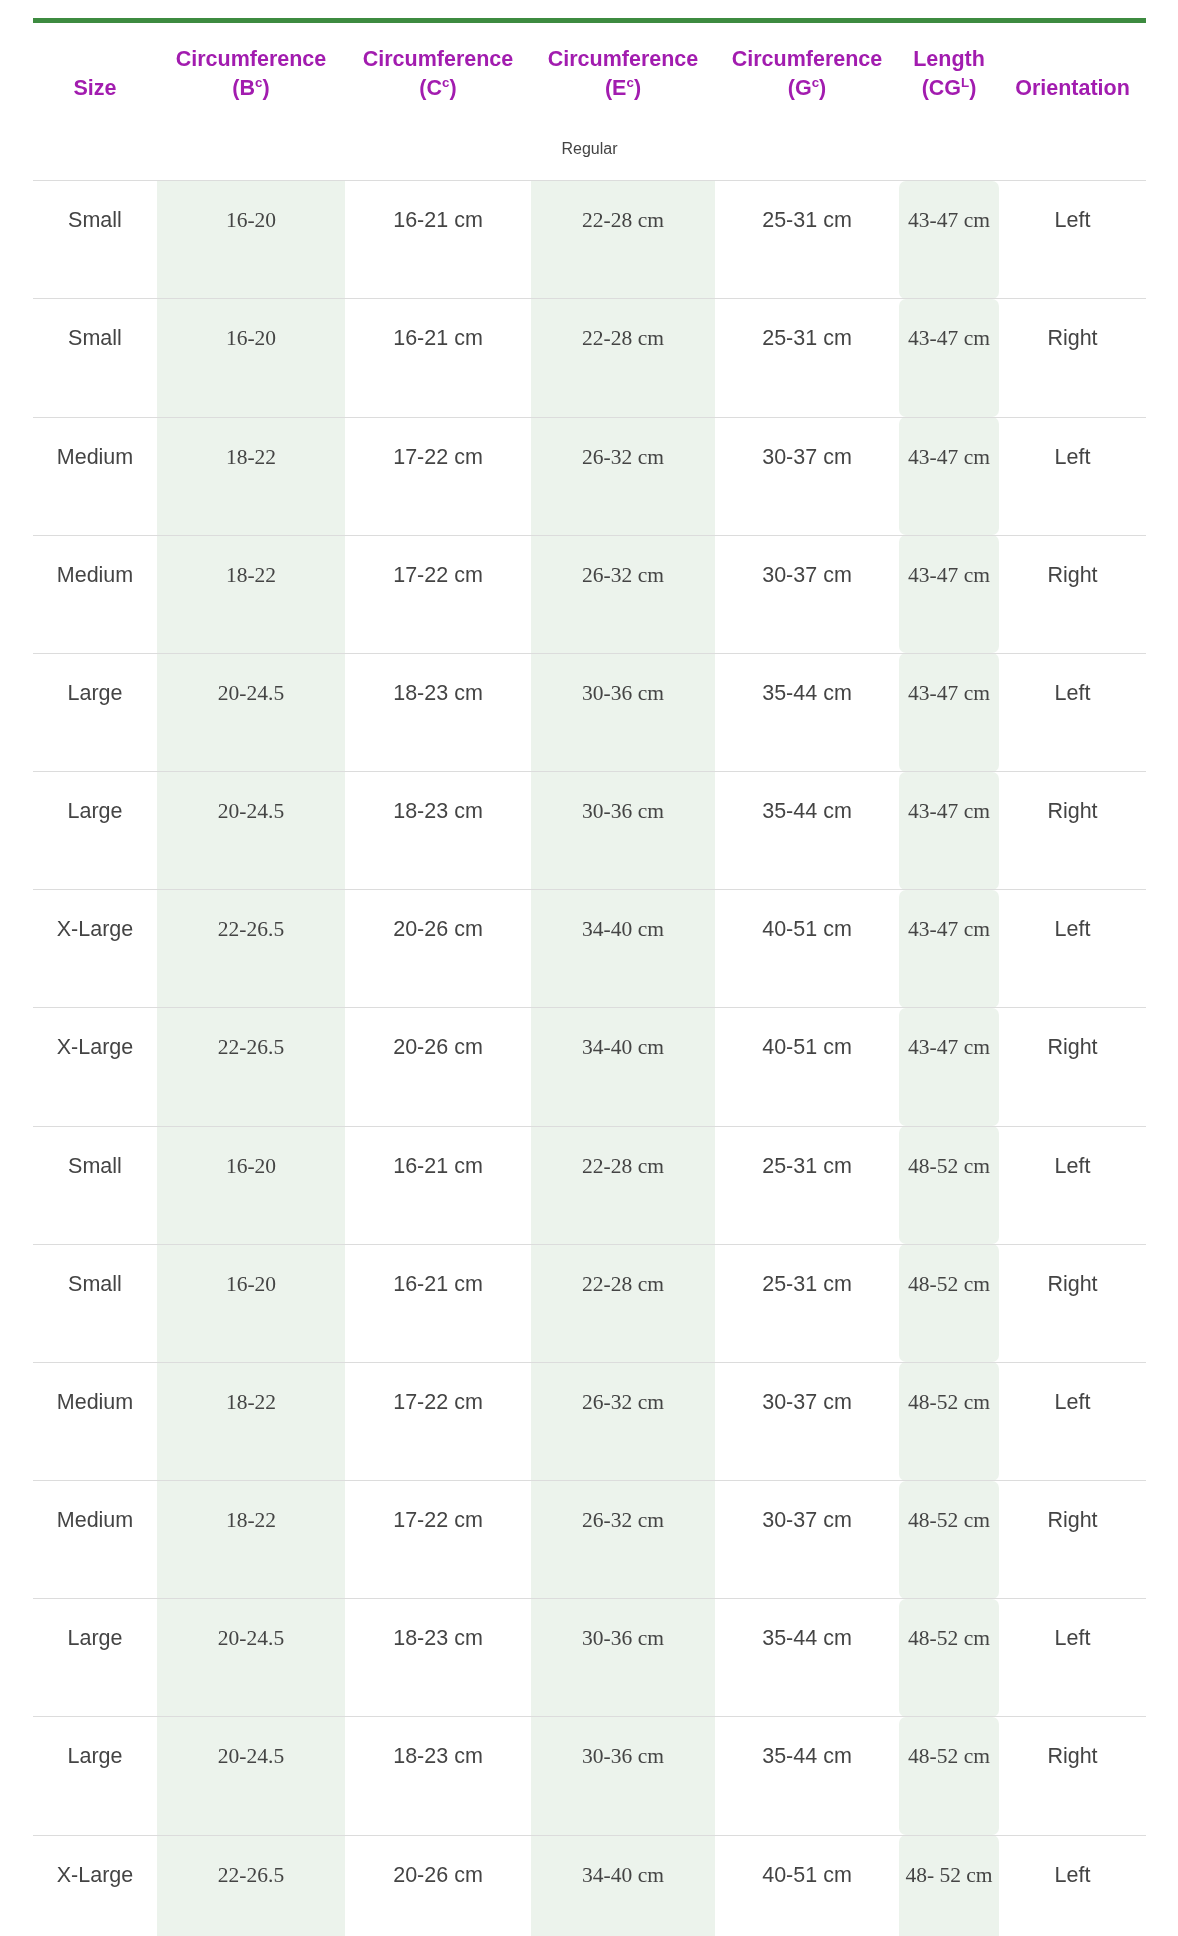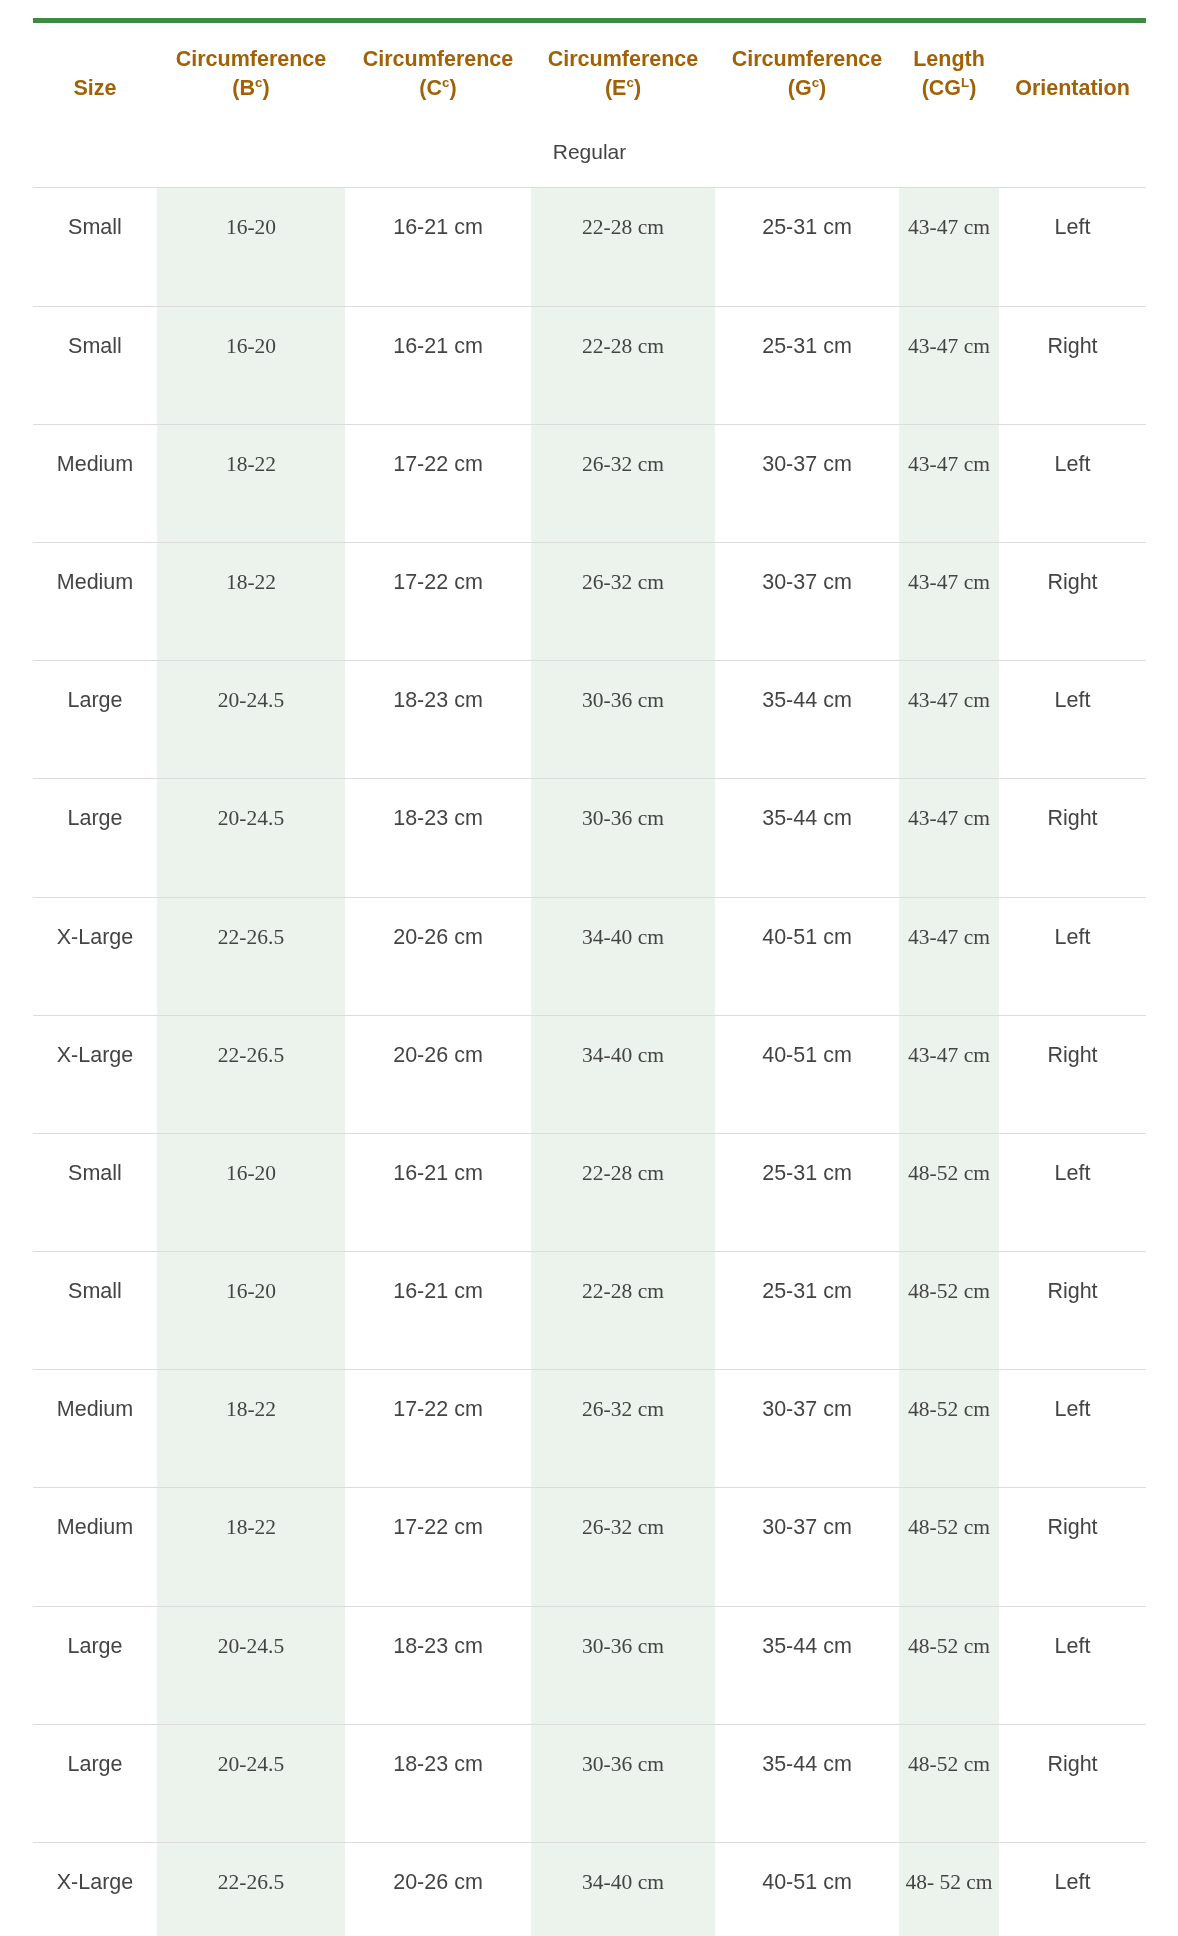--- a/index.html
+++ b/index.html
@@ -44,21 +44,21 @@
 
   col.c-size        { width: 124px; }
   col.c-b           { width: 188px; }
   col.c-c           { width: 186px; }
   col.c-e           { width: 184px; }
   col.c-g           { width: 184px; }
   col.c-len         { width: 100px; }
   col.c-orient      { width: 147px; }
 
   thead th {
-    color: #a16207;
+    color: #a21caf;
     font-size: 21.5px;
     font-weight: bold;
     text-align: center;
     vertical-align: bottom;
     padding: 22px 4px 14px 4px;
     line-height: 1.35;
     border: none;
     background: transparent;
   }
   thead th sup {
@@ -81,28 +81,28 @@
 
   
   tbody td.shade { background: #ecf3ec; font-family: Liberation Serif, serif; }
 
   tr.group-row td {
     border-top: 1px solid #dcdcdc;
     padding: 20px 4px 20px 4px;
     text-align: center;
     vertical-align: middle;
     background: transparent;
-    font-size: 21px;
+    font-size: 16px;
     color: #444444;
   }
   tr.group-first td { border-top: none; }
 
   tbody tr.data-row td { height: 28px; }
 
-  .len-cell { word-break: normal; }
+  .len-cell { word-break: normal; border-radius: 7px; }
 </style>
 </head>
 <body>
 
 <div class="page">
   <div class="table-wrap">
     <table class="size-table">
       <colgroup>
         <col class="c-size">
         <col class="c-b">

